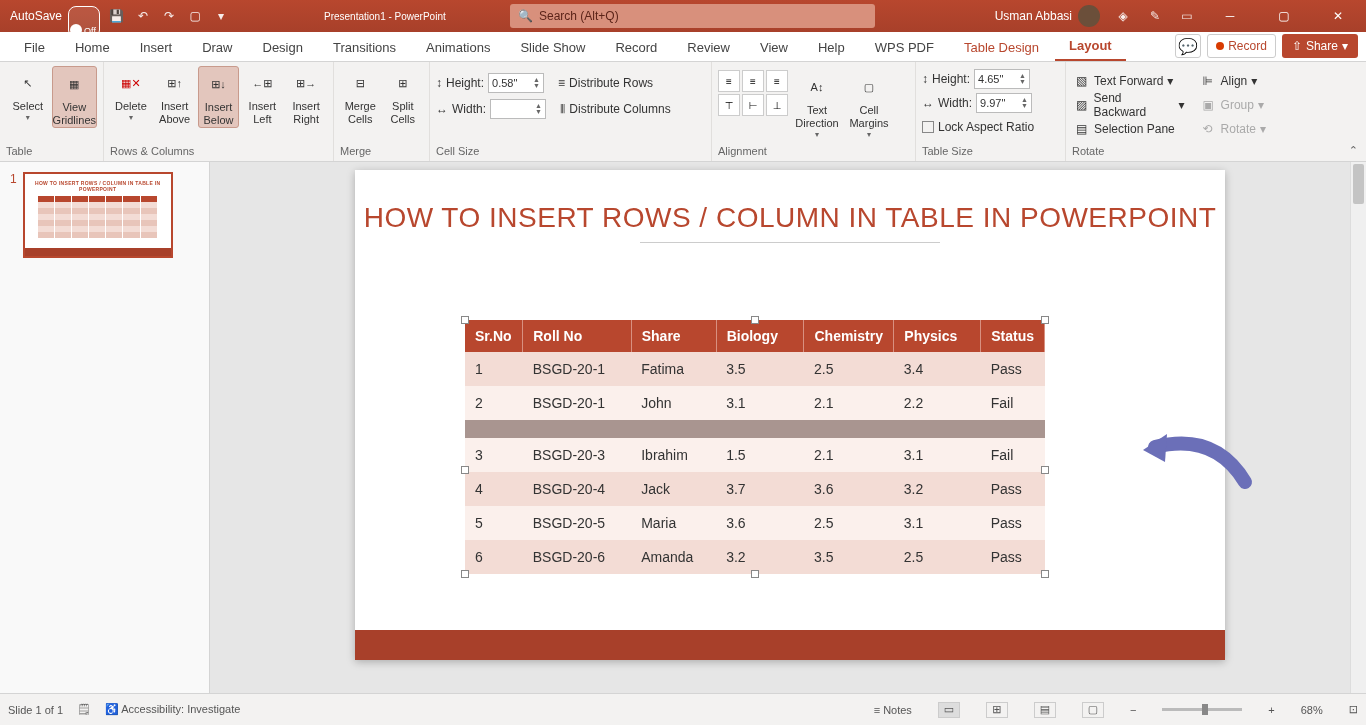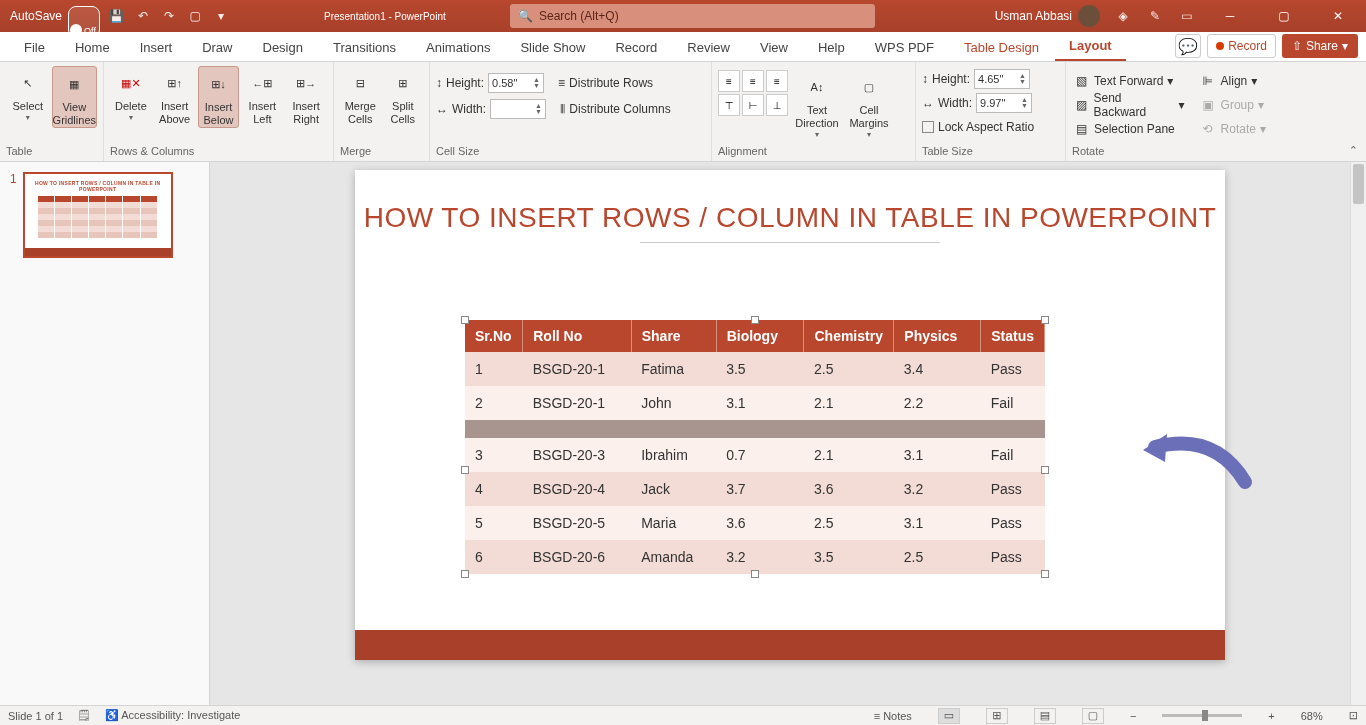--- a/index.html
+++ b/index.html
@@ -77,21 +77,21 @@
 .ptable { width: 100%; border-collapse: collapse; font-size: 14px; }
 .ptable th { background: #b8472e; color: #fff; text-align: left; padding: 8px 10px; font-weight: 600; border-right: 1px solid #d89080; }
 .ptable td { padding: 9px 10px; color: #333; }
 .ptable tr.r-even td { background: #f3dcd5; }
 .ptable tr.r-odd td { background: #fbf0ec; }
 .ptable tr.r-sel td { background: #a99590; }
 .slide-band { position: absolute; bottom: 0; left: 0; right: 0; height: 30px; background: #a8402a; }
 .arrow-annot { position: absolute; left: 780px; top: 252px; }
 
 
-.status-bar { position: absolute; bottom: 0; left: 0; right: 0; height: 20px; background: #f3f2f1; border-top: 1px solid #d4d4d4; display: flex; align-items: center; font-size: 11px; color: #555; padding: 0 8px; justify-content: space-between; }
+.status-bar { position: absolute; bottom: 0; left: 0; right: 0; height: 32px; background: #f3f2f1; border-top: 1px solid #d4d4d4; display: flex; align-items: center; font-size: 11px; color: #555; padding: 0 8px; justify-content: space-between; }
 .status-bar .sleft { display: flex; align-items: center; gap: 14px; }
 .status-bar .sright { display: flex; align-items: center; gap: 26px; }
 .status-bar .view-btn { width: 22px; height: 16px; border: 1px solid #ccc; cursor: pointer; display:flex;align-items:center;justify-content:center;}
 .status-bar .view-btn.act{background:#ddd;}
 .zoom-slider { width: 80px; height: 3px; background: #bbb; position: relative; }
 .zoom-slider .zknob { position: absolute; left: 40px; top: -4px; width: 6px; height: 11px; background: #888; }
 .checkbox{width:12px;height:12px;border:1px solid #888;display:inline-block;}
 </style>
 </head>
 <body>
@@ -489,21 +489,21 @@
                 <td></td>
                 <td></td>
                 <td></td>
                 <td></td>
                 <td></td>
               </tr>
               <tr class="r-odd">
                 <td>3</td>
                 <td>BSGD-20-3</td>
                 <td>Ibrahim</td>
-                <td>0.7</td>
+                <td>1.5</td>
                 <td>2.1</td>
                 <td>3.1</td>
                 <td>Fail</td>
               </tr>
               <tr class="r-even">
                 <td>4</td>
                 <td>BSGD-20-4</td>
                 <td>Jack</td>
                 <td>3.7</td>
                 <td>3.6</td>

